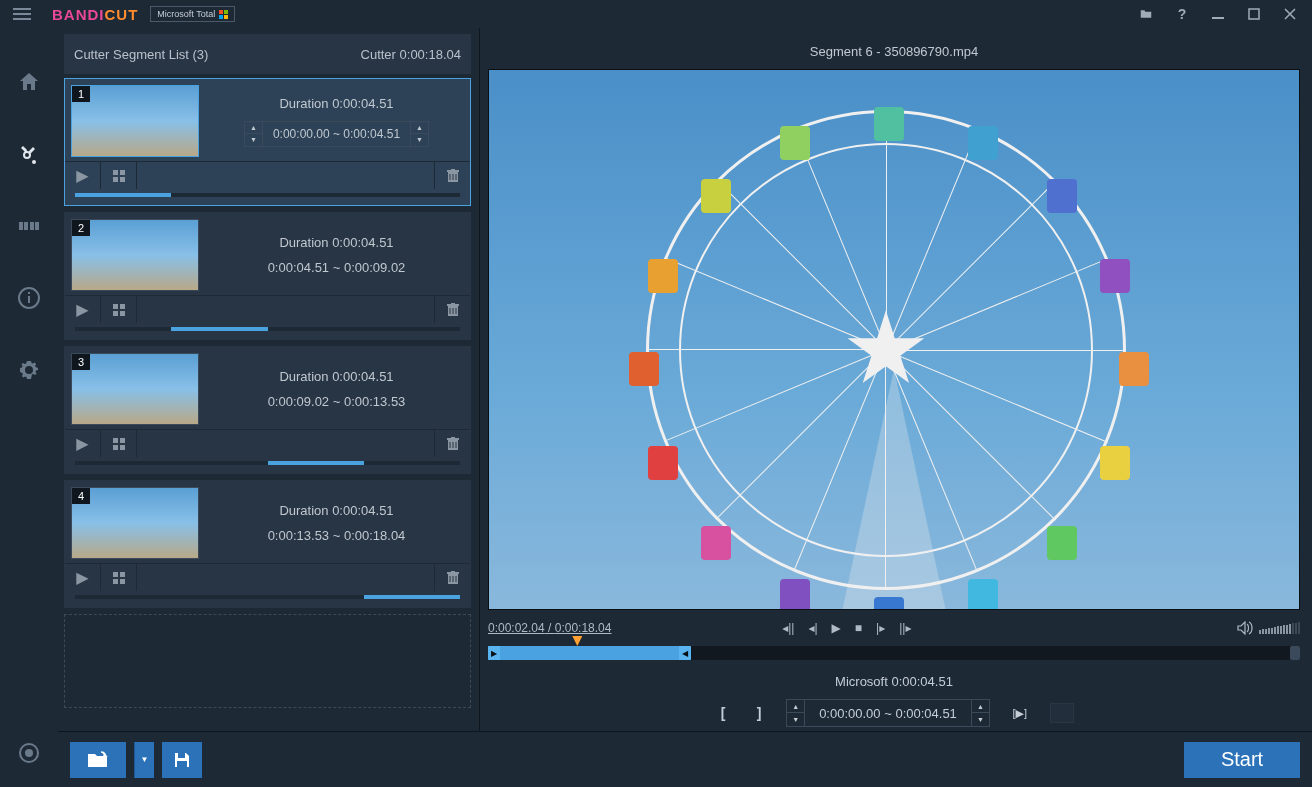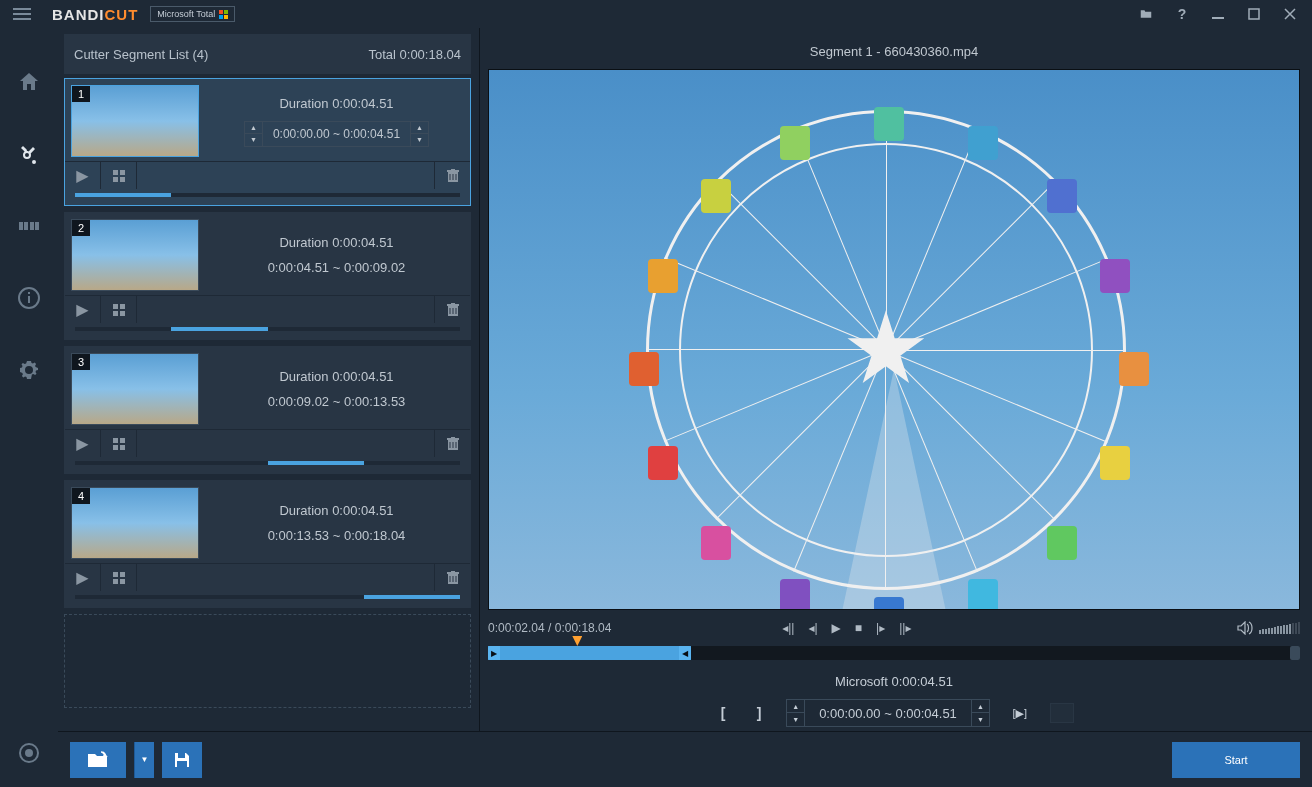--- a/index.html
+++ b/index.html
@@ -62,36 +62,36 @@
 .seg-footer .chk{display:flex;align-items:center;gap:6px;font-size:13px;cursor:pointer;}
 .seg-footer .chk .box{width:14px;height:14px;border:1px solid #6a7a8a;}
 .seg-footer .add-seg{margin-left:auto;display:flex;align-items:center;gap:6px;background:#3a4a5a;padding:6px 12px;font-size:13px;border-radius:2px;cursor:pointer;}
 
 
 .bottom-bar { position: absolute; bottom: 0; left: 58px; right: 0; height: 56px; background: #1e2936; border-top:1px solid #0f161e; display:flex;align-items:center;padding:0 12px;gap:8px;}
 .bottom-bar .bbtn{height:36px;background:#2b72b8;display:flex;align-items:center;justify-content:center;cursor:pointer;color:#fff;}
 .bottom-bar .open{width:56px;}
 .bottom-bar .open-drop{width:20px;background:#2b72b8;border-left:1px solid #1e5a98;}
 .bottom-bar .save{width:40px;}
-.bottom-bar .start{margin-left:auto;width:128px;font-size:11px;}
+.bottom-bar .start{margin-left:auto;width:116px;font-size:20px;}
 
 
 .preview-panel { flex: 1; background: #1e2936; display: flex; flex-direction: column; padding: 6px 12px 60px 8px; }
 .preview-title { text-align: center; font-size: 13px; padding: 10px 0; color: #c0c8d0;}
 .preview-video { flex: 1; background: linear-gradient(180deg,#4a8fc8 0%,#6aaad8 60%,#8ab8dc 100%); border:1px solid #0a0f14; position:relative; overflow:hidden;}
 
 .wheel{position:absolute;left:49%;top:52%;transform:translate(-50%,-50%);width:480px;height:480px;border:3px solid #f0f0f0;border-radius:50%;}
 .wheel::before{content:"";position:absolute;inset:30px;border:2px solid #f0f0f0;border-radius:50%;}
 .spoke{position:absolute;left:50%;top:50%;width:240px;height:1px;background:#f0f0f0;transform-origin:0 0;}
 .hub{position:absolute;left:50%;top:50%;transform:translate(-50%,-50%);width:80px;height:80px;background:#f0f0f0;clip-path:polygon(50% 0,61% 35%,98% 35%,68% 57%,79% 91%,50% 70%,21% 91%,32% 57%,2% 35%,39% 35%);}
 .legs{position:absolute;left:50%;bottom:-40px;transform:translateX(-50%);width:0;height:0;border-left:60px solid transparent;border-right:60px solid transparent;border-bottom:280px solid rgba(240,240,240,0.3);}
 .cab{position:absolute;width:30px;height:34px;border-radius:4px;transform:translate(-50%,-50%);}
 
 .pv-controls{display:flex;align-items:center;height:30px;font-size:12px;gap:16px;color:#b0bac4;padding-top:6px;}
-.pv-controls .time{flex:0 0 auto;}
+.pv-controls .time{flex:0 0 auto;text-decoration:underline;}
 .pv-controls .transport{display:flex;gap:14px;margin:0 auto;}
 .pv-controls .transport .tbtn{cursor:pointer;display:flex;align-items:center;}
 .pv-controls .vol{margin-left:auto;display:flex;align-items:center;gap:6px;}
 .vol-bars{display:flex;gap:1px;align-items:flex-end;}
 .vol-bars span{width:2px;background:#8a96a2;}
 
 .timeline{position:relative;height:14px;background:#12181f;margin:6px 0;border-radius:2px;}
 .timeline .seg-range{position:absolute;height:100%;background:#4aa3e0;}
 .timeline .handle{position:absolute;width:12px;height:14px;background:#5ab4f0;display:flex;align-items:center;justify-content:center;font-size:8px;color:#0a0f14;cursor:pointer;}
 .timeline .handle.left{border-radius:2px 0 0 2px;}
@@ -118,21 +118,21 @@
 </style>
 </head>
 <body>
 
 <div class="titlebar">
   <div class="menu-icon">
       <span></span>
       <span></span>
       <span></span>
     </div>
-  <div class="logo"><span style="color:#e5e5e5;">BANDI</span><span>CUT</span></div>
+  <div class="logo"><span style="color:#ec4899;">BANDI</span><span>CUT</span></div>
   <div class="ms-store">
     <span>Microsoft Total</span>
     <div class="ms-grid">
         <div></div>
         <div></div>
         <div></div>
         <div></div>
       </div>
   </div>
   <div class="win-controls">
@@ -190,22 +190,22 @@
     <div class="nav-item">
         <svg viewBox="0 0 24 24">
           <path d="M12 8a4 4 0 100 8 4 4 0 000-8zm9 4l-2 .5c-.1.5-.3 1-.5 1.4l1 1.8-1.4 1.4-1.8-1c-.4.2-.9.4-1.4.5L14 21h-4l-.5-2c-.5-.1-1-.3-1.4-.5l-1.8 1-1.4-1.4 1-1.8c-.2-.4-.4-.9-.5-1.4L3 14v-4l2-.5c.1-.5.3-1 .5-1.4l-1-1.8L5.9 4.9l1.8 1c.4-.2.9-.4 1.4-.5L10 3h4l.5 2c.5.1 1 .3 1.4.5l1.8-1 1.4 1.4-1 1.8c.2.4.4.9.5 1.4L21 10z"></path>
         </svg>
       </div>
     <div class="record-btn"></div>
   </div>
 
   <div class="segment-panel">
     <div class="seg-header">
-      <span>Cutter Segment List (4)</span>
-      <span class="total"><span>Total</span>&nbsp;<span>0:00:18.04</span></span>
+      <span>Cutter Segment List (3)</span>
+      <span class="total"><span>Cutter</span>&nbsp;<span>0:00:18.04</span></span>
     </div>
     <div class="seg-list" id="seg-list">
         <div class="seg-item selected">
     <div class="seg-top">
       <div class="seg-thumb">
               <div class="seg-num">1</div>
             </div>
       <div class="seg-info">
         <div>Duration 0:00:04.51</div>
         <div class="seg-range-box">
@@ -355,21 +355,21 @@
         <svg width="14" height="14" viewBox="0 0 14 14">
             <circle cx="7" cy="7" r="6.5" fill="#8a96a2"></circle>
             <path d="M7 3v8M3 7h8" stroke="#3a4a5a" stroke-width="2"></path>
           </svg>
         <span>Add segment</span>
       </div>
     </div>
   </div>
 
   <div class="preview-panel">
-    <div class="preview-title">Segment 1 - 660430360.mp4</div>
+    <div class="preview-title">Segment 6 - 350896790.mp4</div>
     <div class="preview-video">
       <div class="legs"></div>
       <div class="wheel" id="wheel">
           <div class="hub"></div>
           <div class="spoke" style="transform: rotate(0deg);"></div>
           <div class="cab" style="background: rgb(232, 144, 64); left: 485px; top: 256px;"></div>
           <div class="spoke" style="transform: rotate(22.5deg);"></div>
           <div class="cab" style="background: rgb(232, 208, 64); left: 466.35px; top: 349.757px;"></div>
           <div class="spoke" style="transform: rotate(45deg);"></div>
           <div class="cab" style="background: rgb(96, 200, 96); left: 413.241px; top: 429.241px;"></div>

